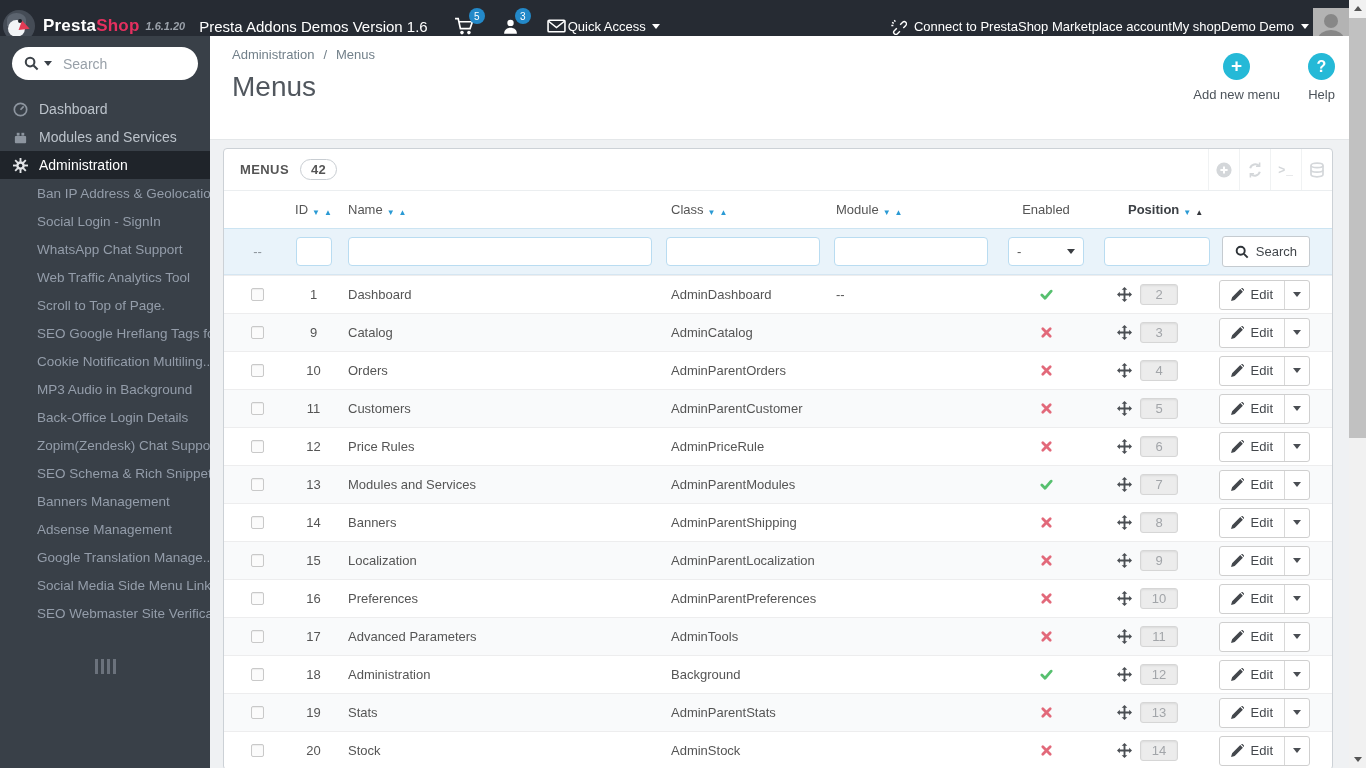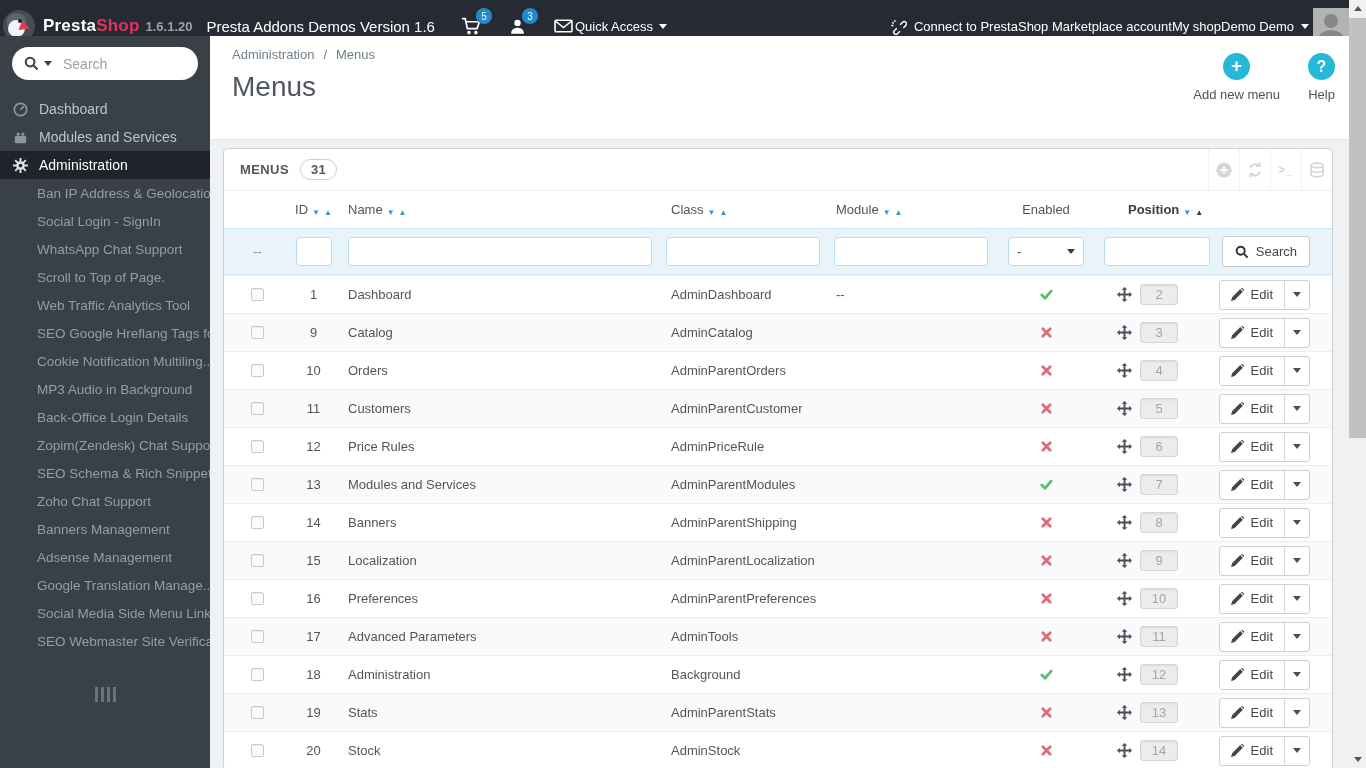--- a/index.html
+++ b/index.html
@@ -15,21 +15,21 @@
     background:#262b33; display:flex; align-items:center; color:#fff;
   }
   .logo { width:32px; height:32px; border-radius:50%; background:#454c56; position:relative; margin-left:3px; overflow:hidden; flex:none; }
   .logo .head { position:absolute; left:4px; top:3px; width:19px; height:13px; background:#5c646f; border-radius:50% 50% 0 0; }
   .logo .face { position:absolute; left:5px; top:10px; width:17px; height:17px; background:#f2f4f6; border-radius:50%; }
   .logo .eye  { position:absolute; left:15px; top:9px;  width:4px; height:4px; background:#1d2127; border-radius:50%; }
   .logo .beak { position:absolute; left:17px; top:12px; width:0; height:0;
     border-top:5px solid transparent; border-bottom:5px solid transparent; border-left:10px solid #e23b54; transform:rotate(20deg); }
   .brand { margin-left:8px; font-size:17px; font-weight:bold; letter-spacing:.2px; white-space:nowrap; }
   .brand .b2 { color:#e4305f; }
-  .version { margin-left:6px; font-size:13px; font-weight:bold; color:#9aa1aa; }
+  .version { margin-left:6px; font-size:11px; font-weight:bold; color:#9aa1aa;font-style:italic; }
   .shopname { margin-left:14px; font-size:15px; white-space:nowrap; }
   .tb-icons { display:flex; align-items:center; margin-left:26px; gap:24px; }
   .tb-icon { position:relative; width:22px; height:20px; display:flex; align-items:center; justify-content:center; cursor:pointer; }
   .tb-badge { position:absolute; top:-8px; right:-9px; width:16px; height:16px; border-radius:50%;
     background:#2389c9; color:#fff; font-size:10px; display:flex; align-items:center; justify-content:center; }
   .quick-access { font-size:13px; display:flex; align-items:center; gap:6px; cursor:pointer; white-space:nowrap; }
   .caret-down-w { width:0; height:0; border-left:4px solid transparent; border-right:4px solid transparent; border-top:5px solid #fff; }
   .tb-right { margin-left:auto; display:flex; align-items:center; font-size:13px; white-space:nowrap; }
   .marketplace { display:flex; align-items:center; gap:7px; cursor:pointer; }
   .user-menu { display:flex; align-items:center; gap:7px; cursor:pointer; }
@@ -239,29 +239,28 @@
       </g>
     </svg>
     <span>Administration</span>
   </div>
 
   <div class="subnav">
 
   <div class="sub-item">Ban IP Address &amp; Geolocatio...</div>
       <div class="sub-item">Social Login - SignIn</div>
       <div class="sub-item">WhatsApp Chat Support</div>
+      <div class="sub-item">Web Traffic Analytics Tool</div>
       <div class="sub-item">Scroll to Top of Page.</div>
-      <div class="sub-item">Web Traffic Analytics Tool</div>
       <div class="sub-item">SEO Google Hreflang Tags fo...</div>
       <div class="sub-item">Cookie Notification Multiling...</div>
       <div class="sub-item">MP3 Audio in Background</div>
       <div class="sub-item">Back-Office Login Details</div>
       <div class="sub-item">Zopim(Zendesk) Chat Support</div>
       <div class="sub-item">SEO Schema &amp; Rich Snippet</div>
-      <div class="sub-item">Zoho Chat Support</div>
       <div class="sub-item">Banners Management</div>
       <div class="sub-item">Adsense Management</div>
       <div class="sub-item">Google Translation Manage...</div>
       <div class="sub-item">Social Media Side Menu Links</div>
       <div class="sub-item">SEO Webmaster Site Verifica...</div>
     </div>
 
   <div class="grip">
     <i></i>
       <i></i>
@@ -290,21 +289,21 @@
       </div>
     </div>
   </div>
 
   <div class="content">
     <div class="panel">
 
       <div class="panel-head">
         <div class="panel-title">
           <span>MENUS</span>
-          <span class="count-badge">31</span>
+          <span class="count-badge">42</span>
         </div>
         <div class="panel-tools">
           <div class="ptool">
             <svg width="18" height="18" viewBox="0 0 18 18">
               <circle cx="9" cy="9" r="7.6" fill="currentColor"></circle>
               <path d="M9 5.4v7.2M5.4 9h7.2" stroke="#fff" stroke-width="2"></path>
             </svg>
           </div>
           <div class="ptool">
             <svg width="18" height="18" viewBox="0 0 18 18" fill="none" stroke="currentColor" stroke-width="2">

